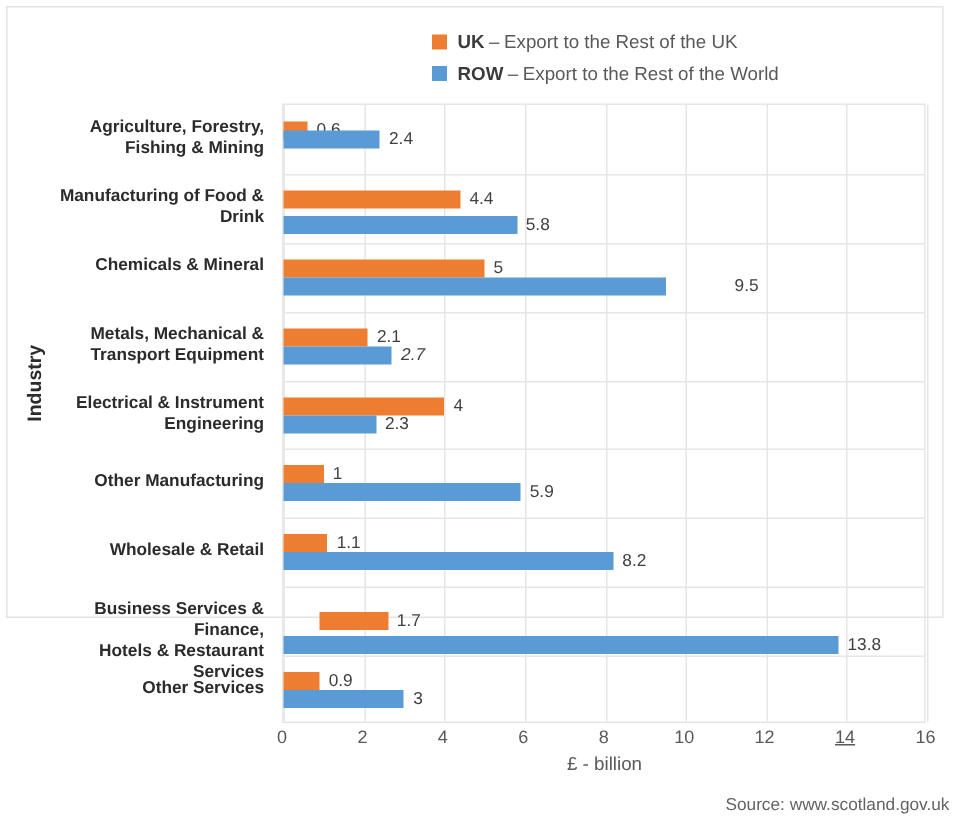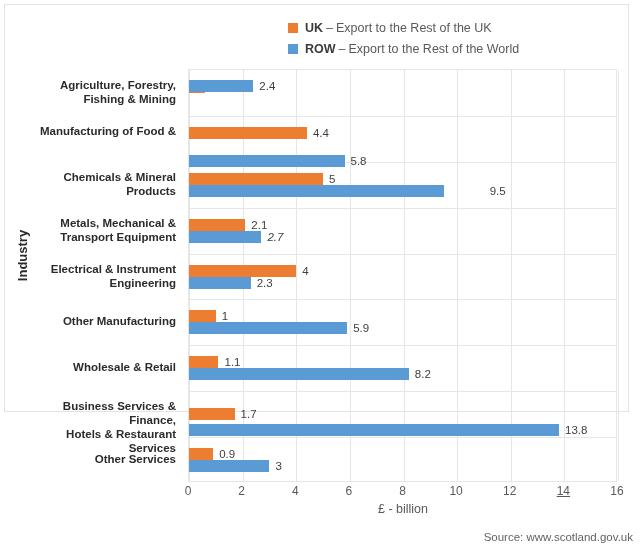--- a/index.html
+++ b/index.html
@@ -215,24 +215,24 @@
     <span>Industry</span>
   </div>
 
   <div id="y-labels">
       <div class="y-label" style="top: 8.94444px;">
         <div>Agriculture, Forestry,</div>
         <div>Fishing &amp; Mining</div>
       </div>
       <div class="y-label" style="top: 54.8333px;">
         <div>Manufacturing of Food &amp;</div>
+        <div>Drink</div>
       </div>
       <div class="y-label" style="top: 100.722px;">
         <div>Chemicals &amp; Mineral</div>
-        <div>Products</div>
       </div>
       <div class="y-label" style="top: 146.611px;">
         <div>Metals, Mechanical &amp;</div>
         <div>Transport Equipment</div>
       </div>
       <div class="y-label" style="top: 192.5px;">
         <div>Electrical &amp; Instrument</div>
         <div>Engineering</div>
       </div>
       <div class="y-label" style="top: 245.389px;">
@@ -261,30 +261,30 @@
         <div class="gridline" style="left: 321.75px;"></div>
         <div class="gridline" style="left: 375.375px;"></div>
         <div class="gridline" style="left: 429px;"></div>
       </div>
     <div id="categories">
         <div class="cat-sep" style="top: 46px;"></div>
         <div class="bar-wrap" style="top: 10.9444px;">
           <div class="bar uk" style="width: 16.0875px;"></div>
           <span class="bar-label">0.6</span>
         </div>
-        <div class="bar-wrap" style="top: 10px;">
+        <div class="bar-wrap" style="top: 17px;">
           <div class="bar row" style="width: 64.35px;"></div>
           <span class="bar-label">2.4</span>
         </div>
         <div class="cat-sep" style="top: 92px;"></div>
         <div class="bar-wrap" style="top: 56.8333px;">
           <div class="bar uk" style="width: 117.975px;"></div>
           <span class="bar-label">4.4</span>
         </div>
-        <div class="bar-wrap" style="top: 85px;">
+        <div class="bar-wrap" style="top: 74px;">
           <div class="bar row" style="width: 155.512px;"></div>
           <span class="bar-label">5.8</span>
         </div>
         <div class="cat-sep" style="top: 138px;"></div>
         <div class="bar-wrap" style="top: 102.722px;">
           <div class="bar uk" style="width: 134.062px;"></div>
           <span class="bar-label">5</span>
         </div>
         <div class="bar-wrap" style="top: 114.722px; gap: 40px;">
           <div class="bar row" style="width: 254.719px;"></div>
@@ -320,21 +320,21 @@
         <div class="cat-sep" style="top: 321px;"></div>
         <div class="bar-wrap" style="top: 286.278px;">
           <div class="bar uk" style="width: 29.4937px;"></div>
           <span class="bar-label">1.1</span>
         </div>
         <div class="bar-wrap" style="top: 298.278px;">
           <div class="bar row" style="width: 219.862px;"></div>
           <span class="bar-label">8.2</span>
         </div>
         <div class="cat-sep" style="top: 367px;"></div>
-        <div class="bar-wrap" style="top: 338px;">
+        <div class="bar-wrap" style="top: 338px; padding-left: 24px;">
           <div class="bar uk" style="width: 45.5812px;"></div>
           <span class="bar-label">1.7</span>
         </div>
         <div class="bar-wrap" style="top: 354px;">
           <div class="bar row" style="width: 370.012px;"></div>
           <span class="bar-label">13.8</span>
         </div>
         <div class="bar-wrap" style="top: 378.056px;">
           <div class="bar uk" style="width: 24.1313px;"></div>
           <span class="bar-label">0.9</span>

